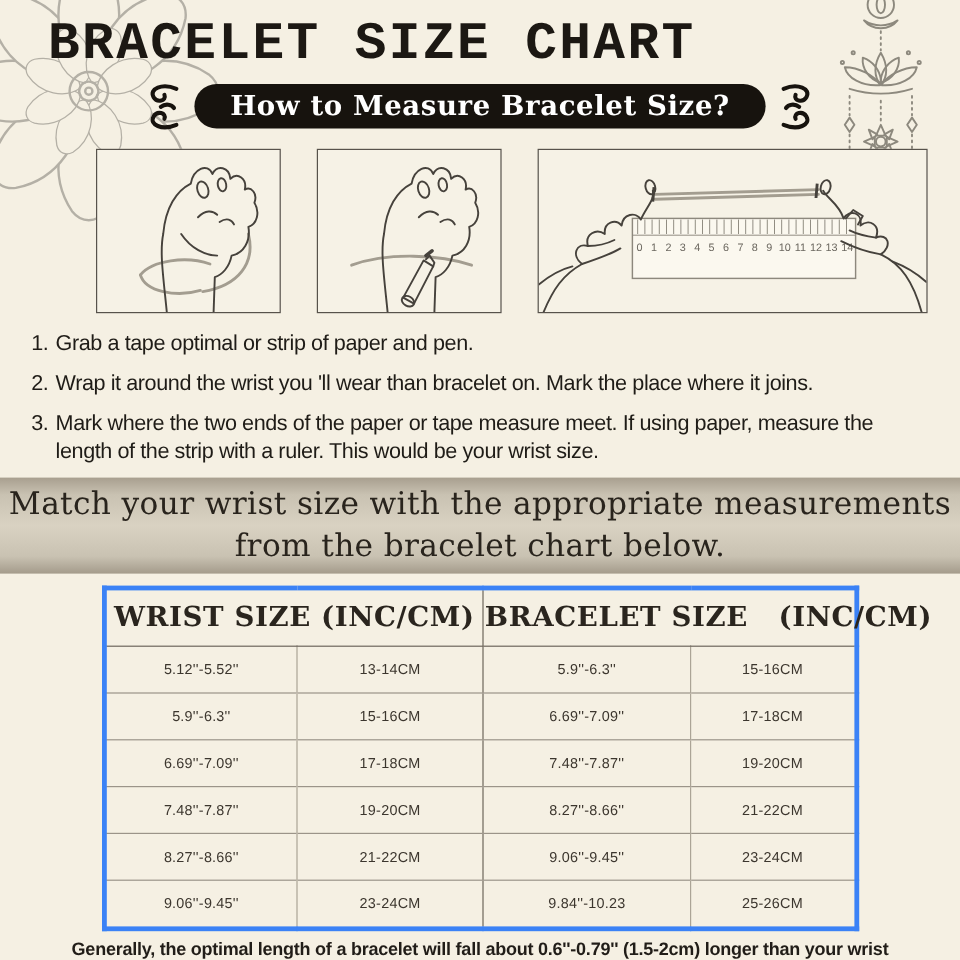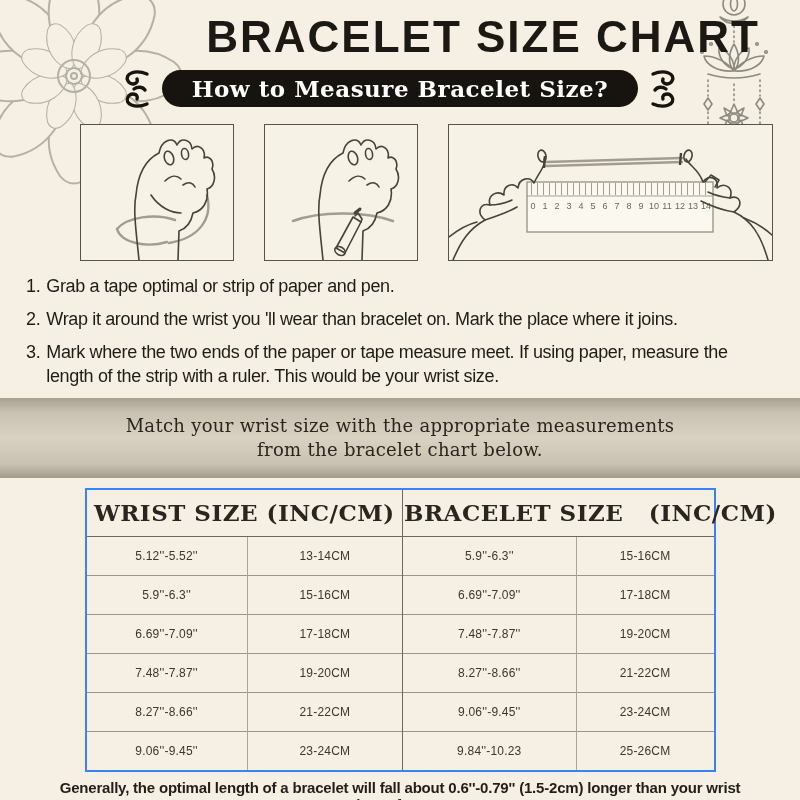--- a/index.html
+++ b/index.html
@@ -10,22 +10,22 @@
     overflow:hidden;
     font-family:"Liberation Sans", sans-serif;
     color:#211d18;
   }
   
   .deco-mandala{position:absolute;top:-74px;left:-76px;width:300px;height:300px;pointer-events:none;}
   .deco-lotus{position:absolute;top:0;right:10px;width:112px;height:172px;pointer-events:none;}
   
   .title{
     margin:12px 40px 0;
-    text-align:right;
-    font-family:Liberation Sans, sans-serif;
+    text-align:left;
+    font-family:Liberation Mono, monospace;
     font-weight:700;
     font-size:44px;
     letter-spacing:2px;
     line-height:1.15;
     color:#1c1813;
     position:relative;z-index:2;
   }
   
   .badge-row{
     margin-top:5px;
@@ -62,28 +62,28 @@
     font-weight:500;color:#1f1c17;
     line-height:1.35;margin-bottom:9px;
   }
   .step .num{flex:0 0 auto;}
   
   .banner{
     margin-top:6px;width:800px;height:80px;
     background:linear-gradient(180deg,#a89f8f 0%,#c9c2b2 18%,#d9d2c2 50%,#c9c2b2 82%,#a49b8b 100%);
     display:flex;flex-direction:column;justify-content:center;align-items:center;
     font-family:"DejaVu Serif", serif;
-    font-size:18px;font-weight:500;color:#29241d;
+    font-size:26px;font-weight:500;color:#29241d;
     line-height:1.33;letter-spacing:.3px;
   }
   
   .size-table{
     width:631px;margin:10px auto 0;
     border-collapse:collapse;
-    border:2px solid #3b82f6;
+    border:4px solid #3b82f6;
     table-layout:fixed;
   }
   .size-table th{
     font-family:"DejaVu Serif", serif;
     font-weight:600;font-size:23px;color:#2a251e;
     height:44px;text-align:center;
     border-bottom:1.5px solid #6e675c;
     white-space:pre;letter-spacing:.5px;
   }
   .size-table th.left-half{border-right:1.5px solid #6e675c;}

